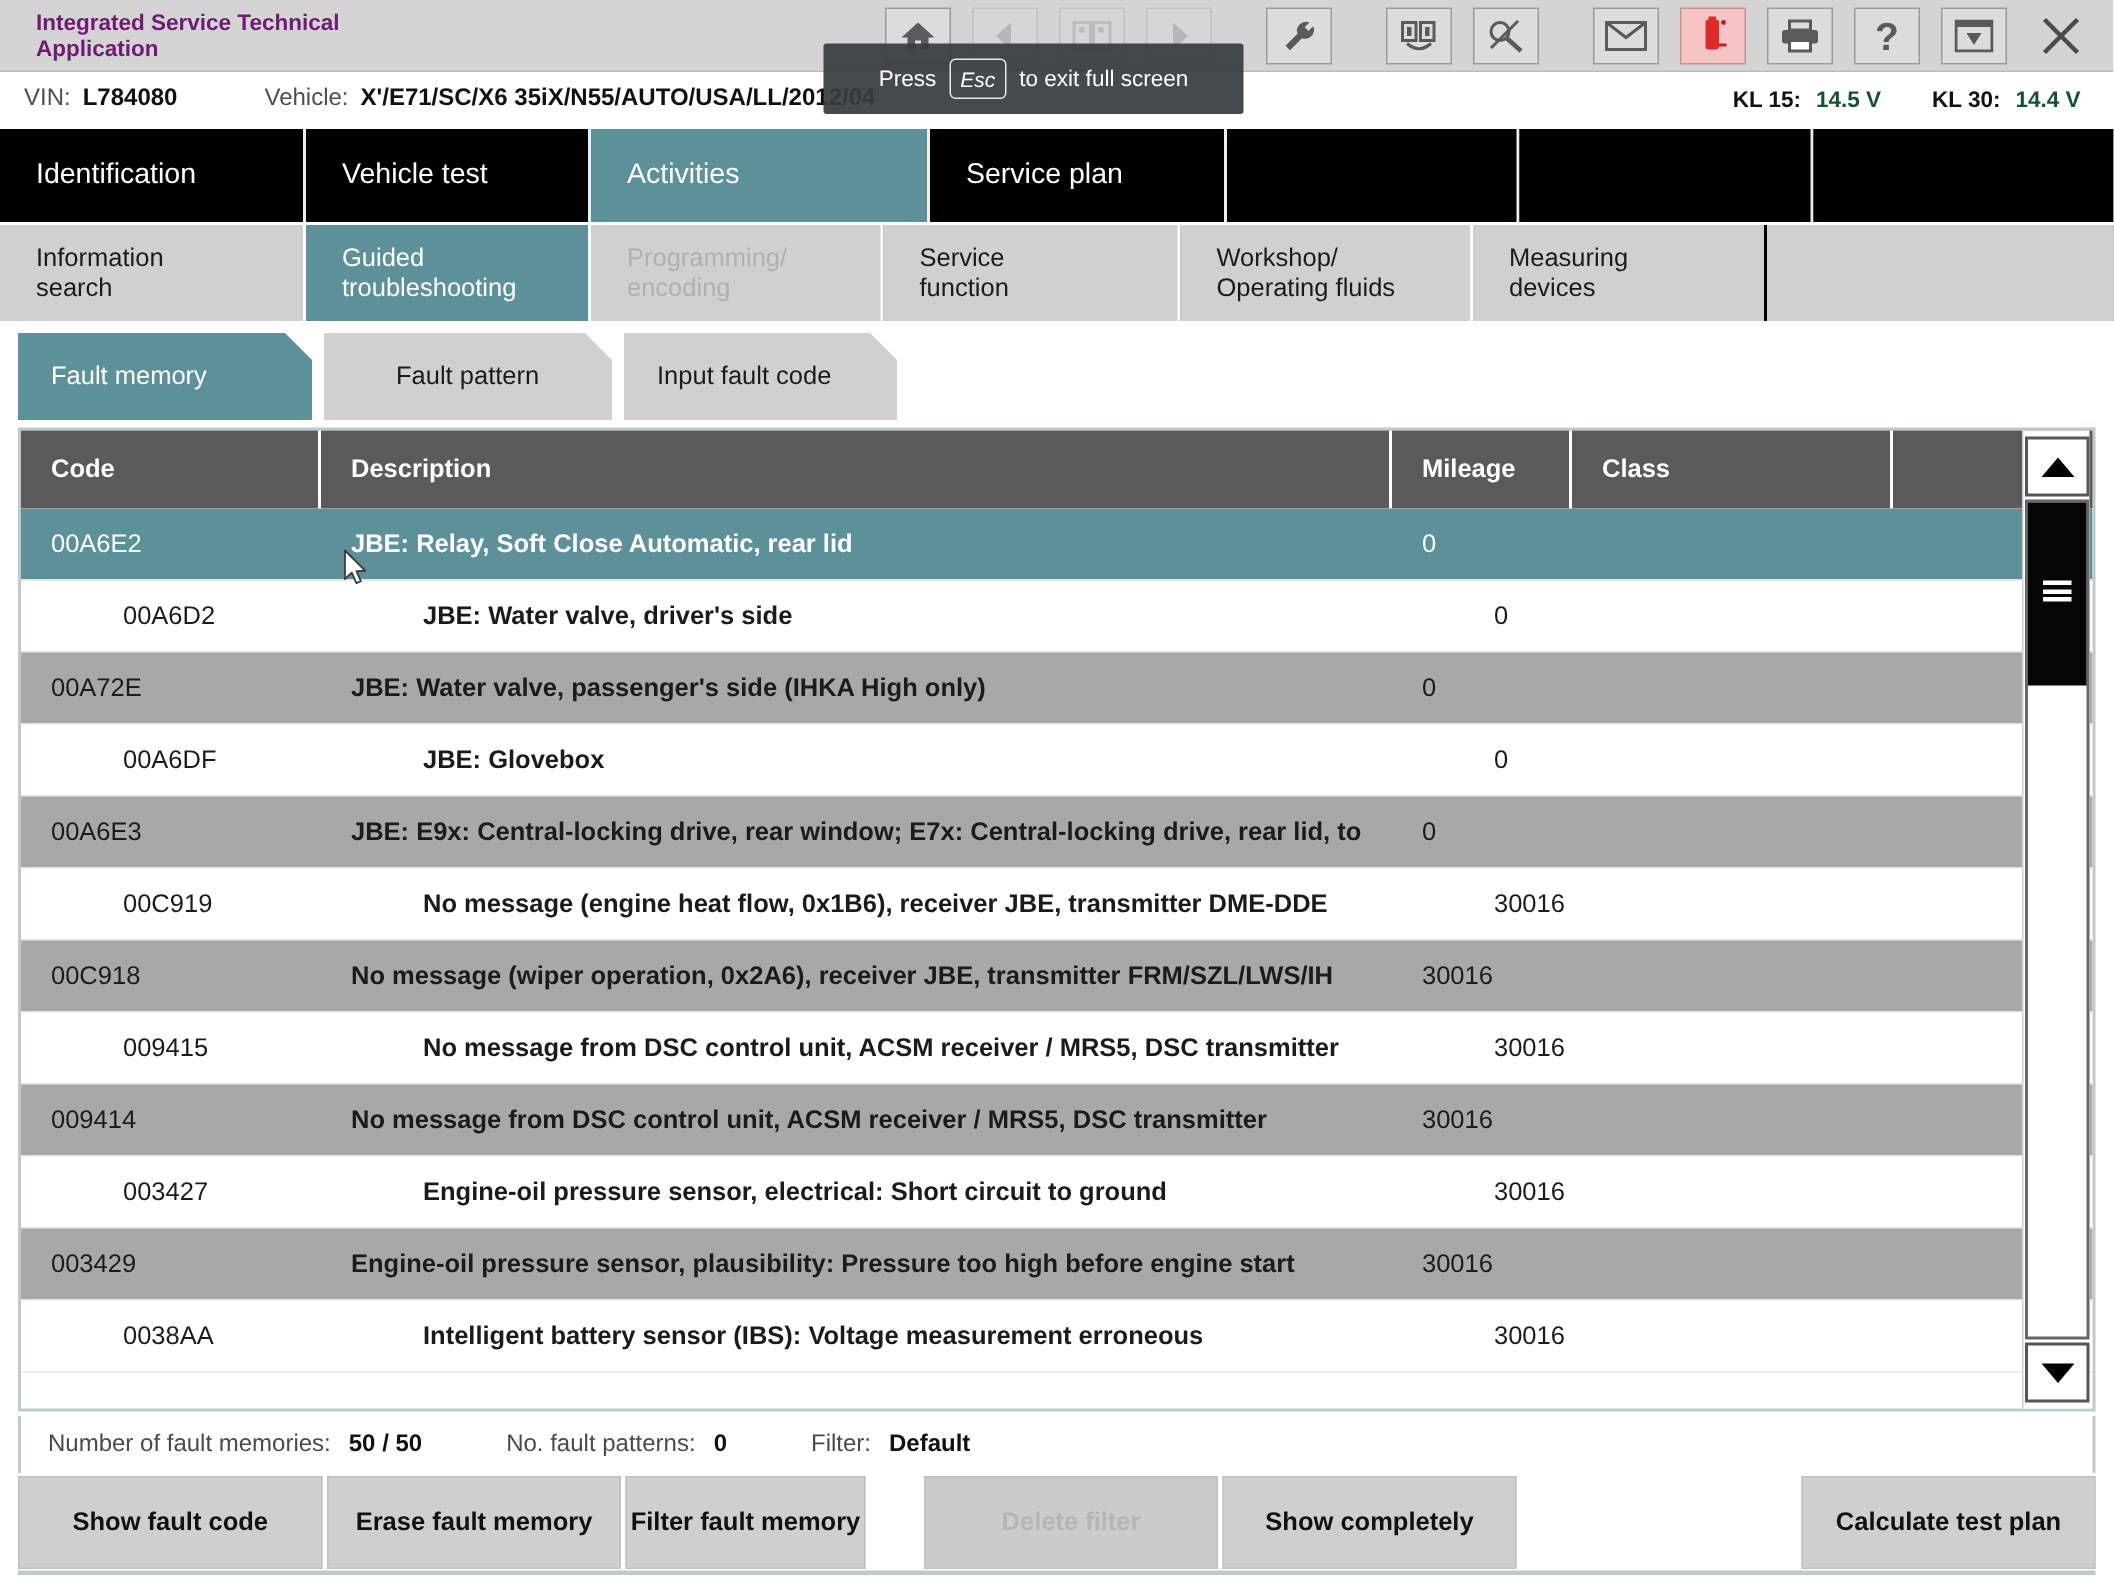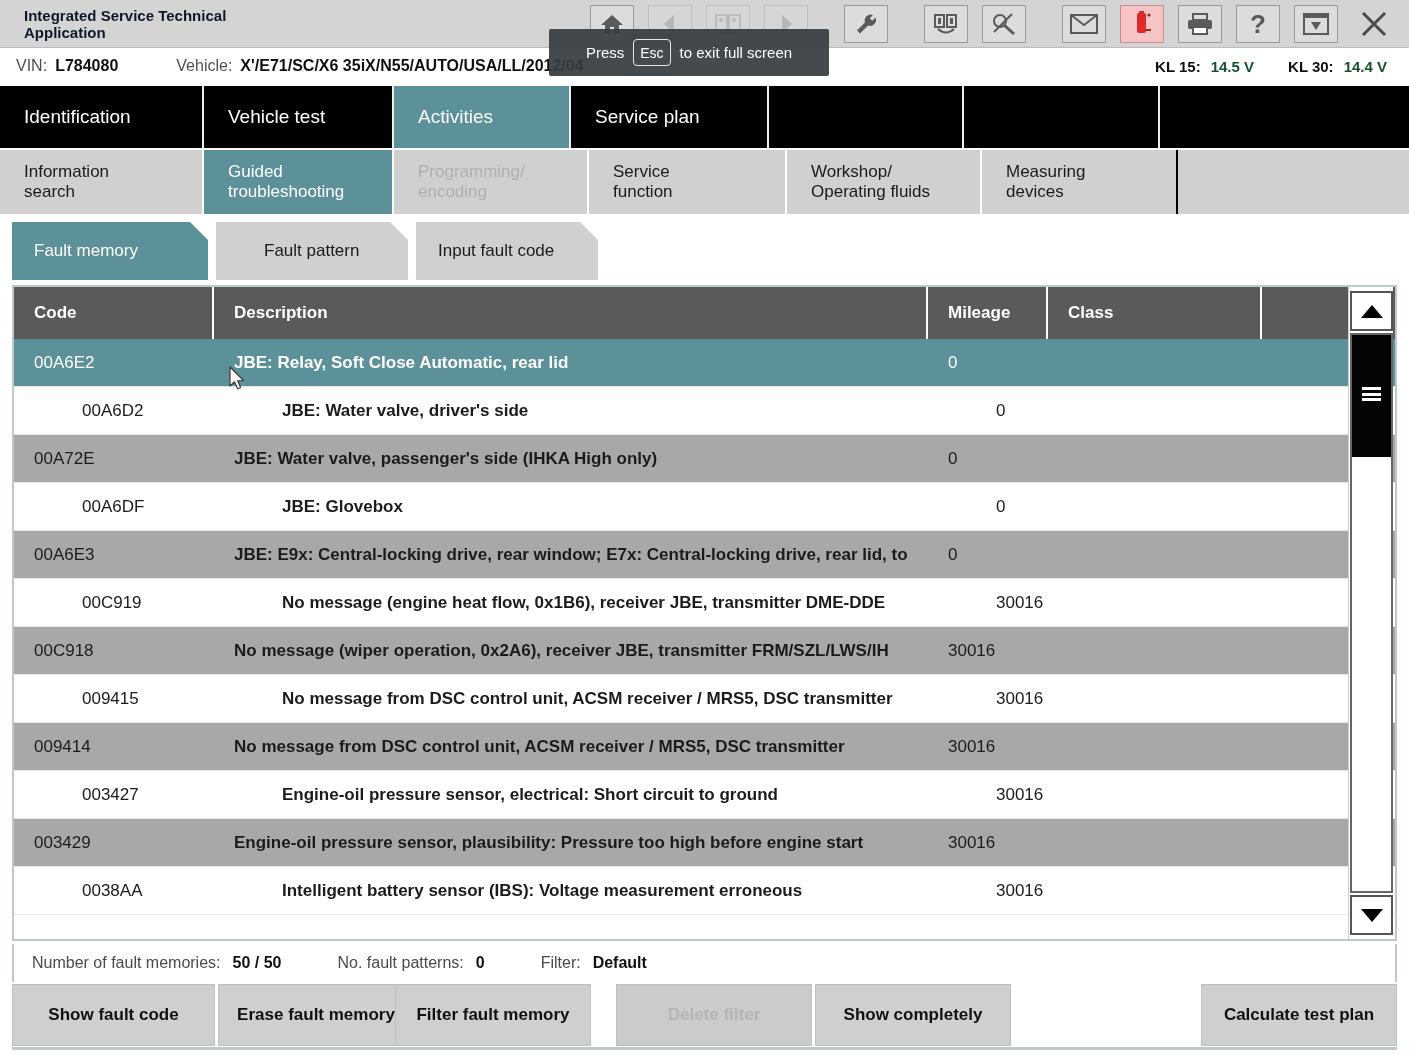--- a/index.html
+++ b/index.html
@@ -20,21 +20,21 @@
     position: absolute; left: 0; top: 0;
     width: 1409px; height: 48px;
     background: #d4d4d4;
     border-bottom: 1px solid #bdbdbd;
     display: flex; align-items: center;
   }
   .app-title {
     margin-left: 24px;
     width: 260px;
     font-size: 15px; font-weight: bold;
-    color: #0f172a;
+    color: #701a75;
     line-height: 17px;
     white-space: pre-line;
   }
   .tb-spacer { flex: 1; }
   .tb-icons { display: flex; align-items: center; height: 48px; }
   .tb-btn {
     width: 44px; height: 38px;
     margin: 0 7px;
     background: #dcdcdc;
     border: 1px solid #9a9a9a;
@@ -235,21 +235,21 @@
     position: absolute; top: 0;
     height: 62px;
     background: #cfcfcf;
     border: 1px solid #bfbfbf;
     color: #111; font-size: 17px; font-weight: bold;
     display: flex; align-items: center; justify-content: center;
   }
   .btn.disabled { color: #b5b5b5; background: #cbcbcb; }
   .b1 { left: 0;    width: 203px; }
   .b2 { left: 206px;width: 196px; }
-  .b3 { left: 383px;width: 196px; }
+  .b3 { left: 405px;width: 160px; }
   .b4 { left: 604px;width: 196px; }
   .b5 { left: 803px;width: 196px; }
   .b6 { left: 1189px; width: 196px; }
   .bar-bottom {
     position: absolute; left: 12px; top: 1047px;
     width: 1385px; height: 3px;
     background: #b9cccb;
   }
 
   
@@ -259,21 +259,21 @@
     background: rgba(55,60,65,0.93);
     display: flex; align-items: center; justify-content: center;
     color: #fff; font-size: 15px;
     border-radius: 2px;
   }
   .esc-key {
     display: inline-flex; align-items: center; justify-content: center;
     min-width: 34px; height: 27px;
     margin: 0 9px;
     border: 1px solid #e8e8e8; border-radius: 4px;
-    font-size: 14px; padding: 0 6px;
+    font-size: 14px; padding: 0 6px; font-style: italic;
   }
 
   
   .cursor { position: absolute; left: 229px; top: 366px; }
 </style>
 </head>
 <body>
 
 <div id="app">
 
@@ -397,21 +397,21 @@
       <span class="kl-gap"></span>
       <span class="kl-lbl">KL 30:</span>
       <span class="kl-val">14.4 V</span>
       <span class="kl-pad"></span>
     </span>
   </div>
 
   <div class="nav-main">
     <div class="nav-main-cell" style="width:204px">Identification</div>
     <div class="nav-main-cell" style="width:190px">Vehicle test</div>
-    <div class="nav-main-cell active" style="width:177px">Activities</div>
+    <div class="nav-main-cell active" style="width:226px">Activities</div>
     <div class="nav-main-cell" style="width:198px">Service plan</div>
     <div class="nav-main-cell blank" style="width:195px"></div>
     <div class="nav-main-cell blank" style="width:196px"></div>
     <div class="nav-main-cell last" style="flex:1"></div>
   </div>
 
   <div class="nav-sub">
     <div class="nav-sub-cell" style="width:204px">
       <span style="white-space:pre-line">Information
 search</span>

